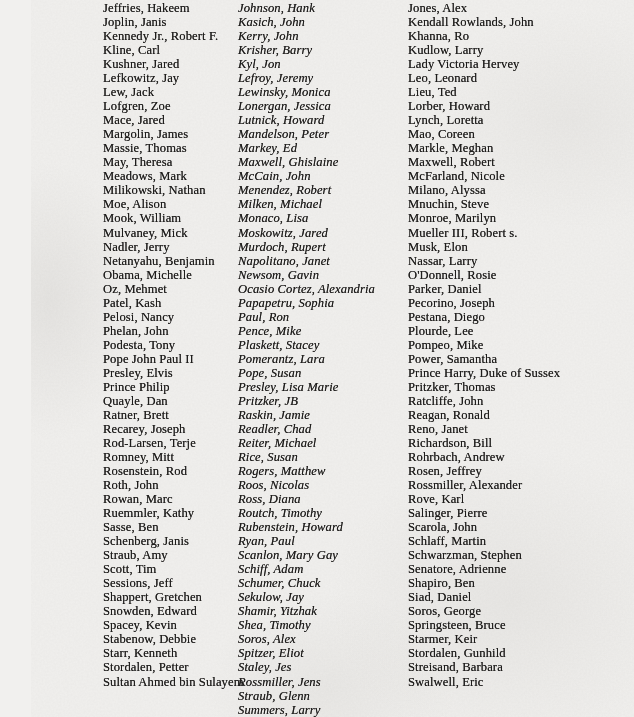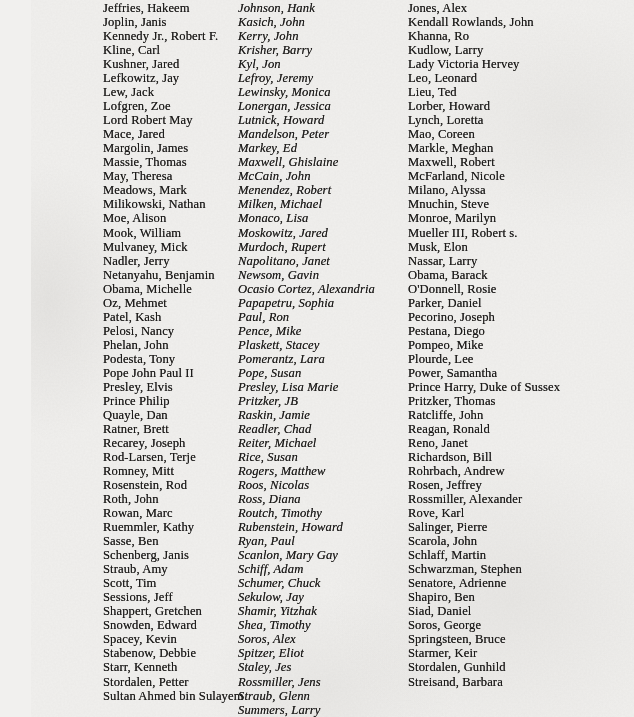--- a/index.html
+++ b/index.html
@@ -62,21 +62,20 @@
 
   <div class="col col-1">
       <div class="name-row">Jeffries, Hakeem</div>
       <div class="name-row">Joplin, Janis</div>
       <div class="name-row">Kennedy Jr., Robert F.</div>
       <div class="name-row">Kline, Carl</div>
       <div class="name-row">Kushner, Jared</div>
       <div class="name-row">Lefkowitz, Jay</div>
       <div class="name-row">Lew, Jack</div>
       <div class="name-row">Lofgren, Zoe</div>
-      <div class="name-row">Lord Robert May</div>
       <div class="name-row">Mace, Jared</div>
       <div class="name-row">Margolin, James</div>
       <div class="name-row">Massie, Thomas</div>
       <div class="name-row">May, Theresa</div>
       <div class="name-row">Meadows, Mark</div>
       <div class="name-row">Milikowski, Nathan</div>
       <div class="name-row">Moe, Alison</div>
       <div class="name-row">Mook, William</div>
       <div class="name-row">Mulvaney, Mick</div>
       <div class="name-row">Nadler, Jerry</div>
@@ -180,27 +179,26 @@
       <div class="name-row">Mao, Coreen</div>
       <div class="name-row">Markle, Meghan</div>
       <div class="name-row">Maxwell, Robert</div>
       <div class="name-row">McFarland, Nicole</div>
       <div class="name-row">Milano, Alyssa</div>
       <div class="name-row">Mnuchin, Steve</div>
       <div class="name-row">Monroe, Marilyn</div>
       <div class="name-row">Mueller III, Robert s.</div>
       <div class="name-row">Musk, Elon</div>
       <div class="name-row">Nassar, Larry</div>
-      <div class="name-row">Obama, Barack</div>
       <div class="name-row">O'Donnell, Rosie</div>
       <div class="name-row">Parker, Daniel</div>
       <div class="name-row">Pecorino, Joseph</div>
       <div class="name-row">Pestana, Diego</div>
+      <div class="name-row">Plourde, Lee</div>
       <div class="name-row">Pompeo, Mike</div>
-      <div class="name-row">Plourde, Lee</div>
       <div class="name-row">Power, Samantha</div>
       <div class="name-row">Prince Harry, Duke of Sussex</div>
       <div class="name-row">Pritzker, Thomas</div>
       <div class="name-row">Ratcliffe, John</div>
       <div class="name-row">Reagan, Ronald</div>
       <div class="name-row">Reno, Janet</div>
       <div class="name-row">Richardson, Bill</div>
       <div class="name-row">Rohrbach, Andrew</div>
       <div class="name-row">Rosen, Jeffrey</div>
       <div class="name-row">Rossmiller, Alexander</div>
@@ -210,14 +208,15 @@
       <div class="name-row">Schlaff, Martin</div>
       <div class="name-row">Schwarzman, Stephen</div>
       <div class="name-row">Senatore, Adrienne</div>
       <div class="name-row">Shapiro, Ben</div>
       <div class="name-row">Siad, Daniel</div>
       <div class="name-row">Soros, George</div>
       <div class="name-row">Springsteen, Bruce</div>
       <div class="name-row">Starmer, Keir</div>
       <div class="name-row">Stordalen, Gunhild</div>
       <div class="name-row">Streisand, Barbara</div>
+      <div class="name-row">Swalwell, Eric</div>
     </div>
 </div>
 
 </body></html>

